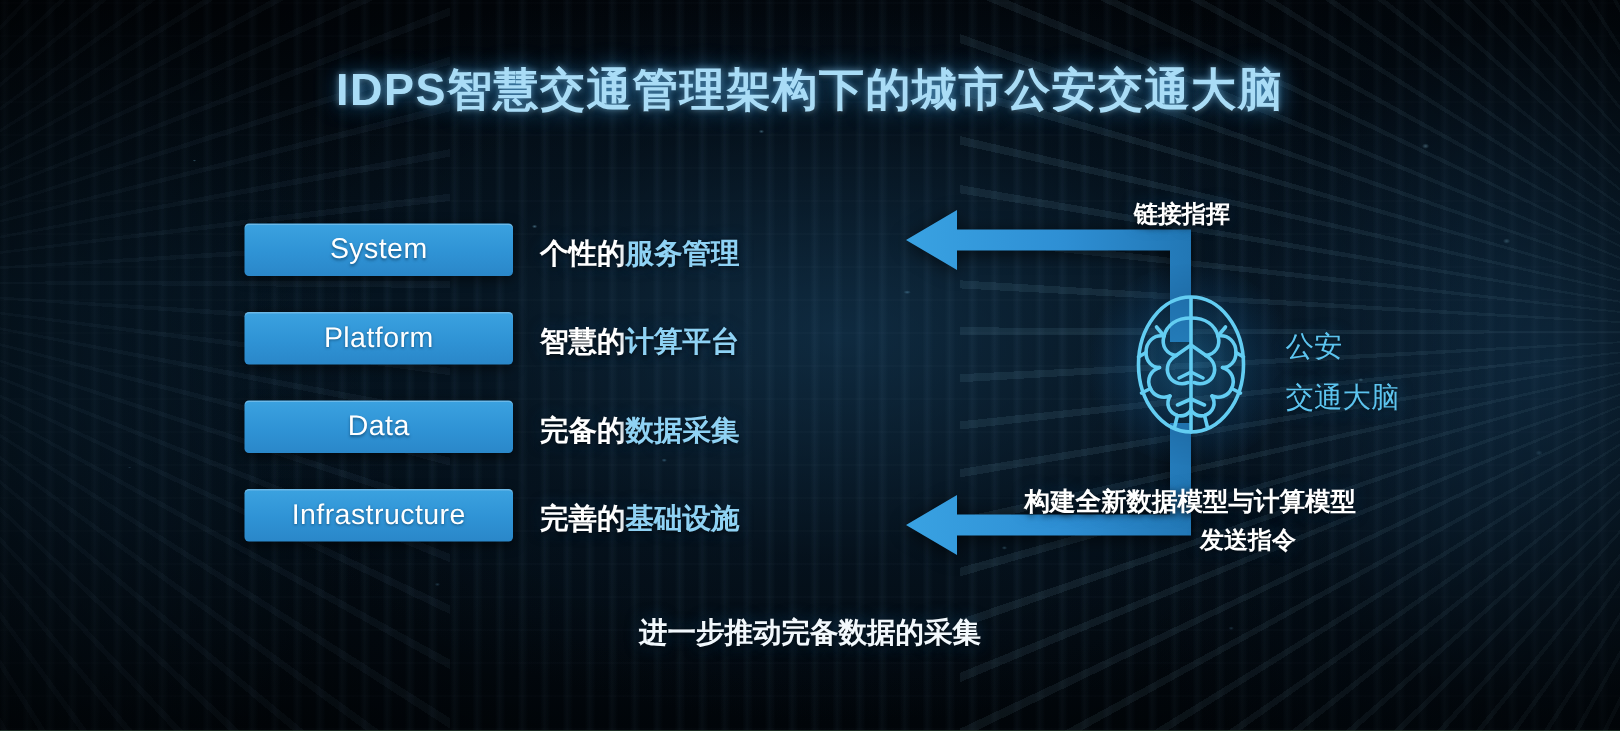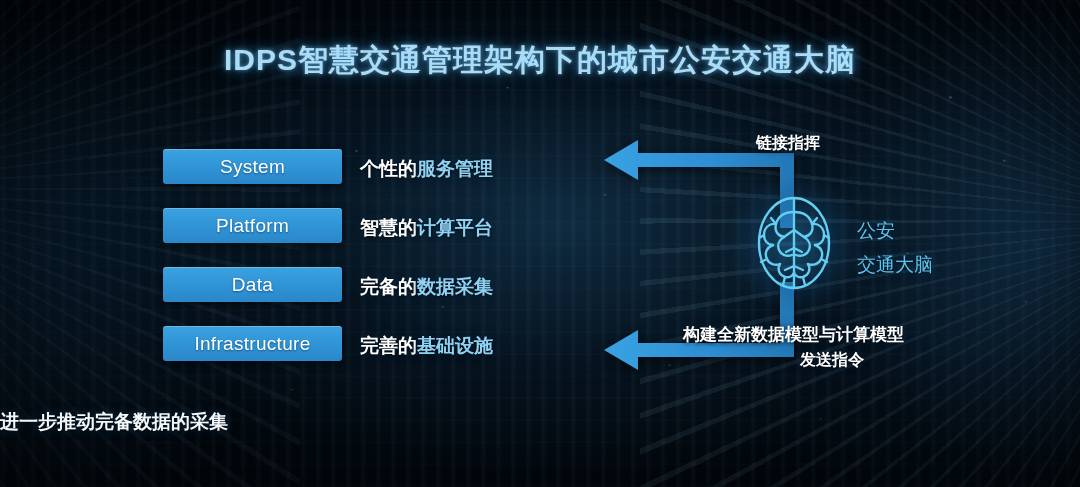--- a/index.html
+++ b/index.html
@@ -100,20 +100,21 @@
   }
   .subtitle{
     position:absolute;left:0;right:0;top:97px;
     text-align:center;
     font-size:19px;font-weight:bold;color:#f2f8fc;
     text-shadow:0 1px 4px rgba(0,0,0,.95),0 0 10px rgba(30,90,140,.6);
     white-space:nowrap;
   }
   .bottom-note{
     position:absolute;left:0;right:0;top:409px;
+    text-align:center;
     font-size:19px;font-weight:bold;color:#f2f8fc;
     text-shadow:0 1px 4px rgba(0,0,0,.95),0 0 10px rgba(30,90,140,.6);
     white-space:nowrap;
   }
 
   
   .layer-box{
     position:absolute;left:163px;width:179px;height:35px;
     background:linear-gradient(180deg,#3ba2e0 0%,#2f93d5 55%,#2a87c9 100%);
     border-radius:3px;

